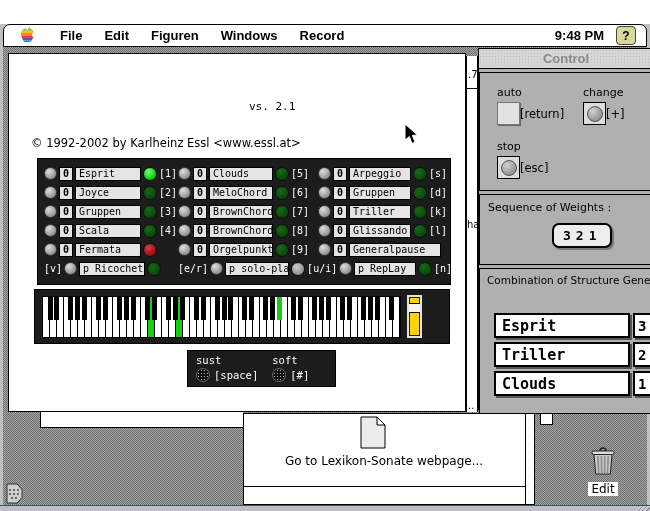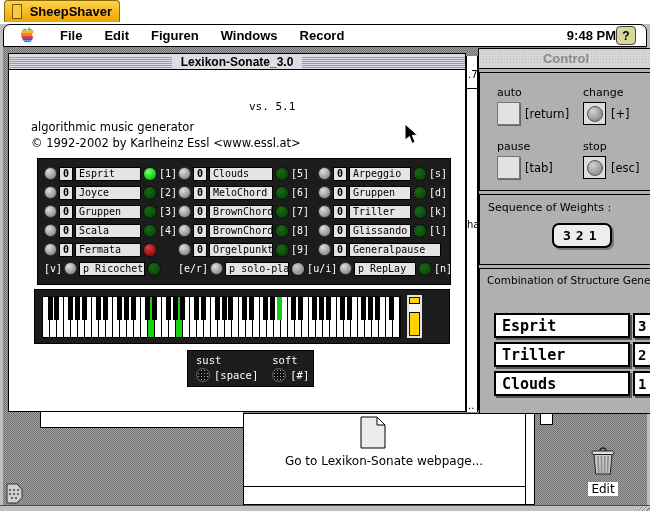--- a/index.html
+++ b/index.html
@@ -15,21 +15,21 @@
   .tab-title{font:bold 13px "Liberation Sans",sans-serif;color:#000;}
 
   
   .menubar{position:absolute;left:3px;top:24px;width:644px;height:23px;box-sizing:border-box;
     background:#fff;border:1px solid #000;border-radius:7px 7px 0 0;
     display:flex;align-items:center;padding:0 8px;text-align:right;}
   .apple{width:15px;height:17px;margin:0 14px 0 8px;flex:0 0 auto;}
   #menu-items{display:flex;align-items:center;}
   .menu-item{font:bold 13px "Liberation Sans",sans-serif;padding:0 11px;white-space:nowrap;}
   .mb-spacer{flex:1;}
-  .clock{font:bold 13px "Liberation Sans",sans-serif;padding-right:0;}
+  .clock{font:bold 13px "Liberation Sans",sans-serif;padding-right:12px;}
   .help-icon{width:18px;height:17px;background:#d8d89a;border:1px solid #444;border-radius:4px;
     display:flex;align-items:center;justify-content:center;font:bold 12px "Liberation Sans",sans-serif;margin-right:2px;}
 
   
   .desktop{position:absolute;left:3px;top:47px;width:644px;height:458px;
     background:repeating-conic-gradient(#a4a4a4 0% 25%, #6f6f6f 0% 50%) 0 0/2px 2px;}
 
   
   .win{position:absolute;background:#fff;border:1px solid #000;box-sizing:border-box;}
   .titlebar{height:16px;box-sizing:border-box;border-bottom:1px solid #000;position:relative;
@@ -79,40 +79,40 @@
   .wkey{flex:1;border-right:1px solid #000;background:#fff;}
   .wkey:last-child{border-right:none;}
   .wkey.green{background:#15cf15;}
   .bkey{position:absolute;top:0;width:5px;height:23px;background:#000;z-index:2;}
   .bkey.green{background:#15cf15;}
   .vslider{position:absolute;left:372px;top:5px;width:15px;height:43px;background:#1c1c1c;border:2px solid #e2e2e2;box-sizing:border-box;}
   .vslider .fill{position:absolute;left:1px;right:1px;top:1px;bottom:1px;background:#ffd400;}
   .vslider .thumb{position:absolute;left:0;right:0;top:6px;height:8px;background:#f4f4f4;border-top:1px solid #000;border-bottom:1px solid #000;}
 
   
-  .pedal-panel{position:absolute;left:178px;top:296px;width:127px;height:37px;background:#1c1c1c;border:1px solid #000;
+  .pedal-panel{position:absolute;left:178px;top:296px;width:149px;height:37px;background:#1c1c1c;border:1px solid #000;
     display:flex;gap:14px;padding:3px 0 0 8px;box-sizing:border-box;}
   .pgroup{display:flex;flex-direction:column;}
   .plabel{font:10.5px "DejaVu Sans Mono",monospace;color:#fff;margin-bottom:2px;}
   .prow{display:flex;align-items:center;gap:4px;}
   .pbtn{width:14px;height:14px;border-radius:50%;border:1px solid #666;box-sizing:border-box;
     background:#111 radial-gradient(#b5b5b5 34%,transparent 36%) 0 0/3px 3px;}
   .pkey{font:10.5px "DejaVu Sans Mono",monospace;color:#fff;}
 
   
   .control-window{left:475px;top:1px;width:176px;height:362px;background:#b0b0b0;}
   .ctl-titlebar{height:20px;box-sizing:border-box;border-bottom:1px solid #000;
     background:#d6d6d6 radial-gradient(#bdbdbd 22%,transparent 23%) 0 0/3px 3px;
     display:flex;align-items:center;justify-content:center;}
   .ctl-titlebar .tt{font:bold 13px "Liberation Sans",sans-serif;color:#8a8a8a;}
   .ctl-section{border:1px solid #000;background:#b0b0b0;margin-bottom:3px;box-sizing:border-box;position:relative;}
   .sec-transport{height:119px;padding:13px 0 0 17px;}
   .btn-grid{display:grid;grid-template-columns:86px auto;row-gap:15px;}
   .cell-label{font:11px "DejaVu Sans",sans-serif;margin-bottom:3px;}
-  .cell-row{display:flex;align-items:center;gap:5px;}
+  .cell-row{display:flex;align-items:center;}
   .cbtn-sq{width:23px;height:23px;background:#e2e2e2;border:1px solid #777;box-shadow:1px 1px 0 #666;box-sizing:border-box;}
   .cbtn-rd{width:23px;height:23px;background:#dcdcdc;border:1px solid #000;box-sizing:border-box;
     display:flex;align-items:center;justify-content:center;}
   .cbtn-rd .circ{width:16px;height:16px;border-radius:50%;border:1px solid #555;box-sizing:border-box;
     background:radial-gradient(circle at 35% 30%,#d2d2d2,#9a9a9a 62%,#828282);}
   .ckey{font:11.5px "DejaVu Sans",sans-serif;}
   .sec-weights{height:71px;padding:6px 0 0 8px;}
   .w-label{font:11px "DejaVu Sans",sans-serif;}
   .w-box{position:absolute;left:72px;top:28px;background:#ededed;border:2px solid #000;border-radius:7px;
     box-shadow:2px 2px 0 #777;padding:3px 9px;font:bold 13px "DejaVu Sans Mono",monospace;letter-spacing:3px;}
@@ -149,24 +149,20 @@
     background:repeating-linear-gradient(135deg,#888 0 1px,#cfcfcf 1px 3px);}
 
   .cursor{position:absolute;left:401px;top:77px;z-index:60;pointer-events:none;}
 </style>
 </head>
 <body>
 
 <div class="screen">
   <div class="top-strip"></div>
 
-  <div class="host-tab">
-    <span class="tab-btn"></span>
-    <span class="tab-title">SheepShaver</span>
-  </div>
 
   <div class="menubar">
     <svg class="apple" viewBox="0 0 14 16">
       <defs>
           <clipPath id="ap">
             <path d="M7 3.2 C8 1.6 9.6 1.5 10.7 2 C13.2 3.1 13.6 6.2 12.6 9.2 C11.8 11.8 10.4 14.4 8.8 14.4 C8 14.4 7.8 14 7 14 C6.2 14 6 14.4 5.2 14.4 C3.6 14.4 2.2 11.8 1.4 9.2 C0.4 6.2 0.8 3.1 3.3 2 C4.4 1.5 6 1.6 7 3.2 Z"></path>
           </clipPath>
         </defs>
       <g clip-path="url(#ap)">
         <rect x="0" y="1" width="14" height="2.4" fill="#5fb946"></rect>
@@ -233,25 +229,21 @@
           <circle cx="14" cy="8" r="1"></circle>
         <circle cx="6" cy="12" r="1"></circle>
           <circle cx="10" cy="12" r="1"></circle>
           <circle cx="14" cy="12" r="1"></circle>
         <circle cx="8" cy="16" r="1"></circle>
           <circle cx="12" cy="16" r="1"></circle>
       </g>
     </svg>
 
     <div class="win main-window">
-      <div class="titlebar">
-        <span class="tt">Lexikon-Sonate_3.0</span>
-      </div>
-      <div class="app-version">vs. 5.1</div>
-      <div class="app-subtitle">algorithmic music generator</div>
+      <div class="app-version">vs. 2.1</div>
       <div class="app-copy">© 1992-2002 by Karlheinz Essl &lt;www.essl.at&gt;</div>
 
       <div class="grid-panel" id="grid-panel">
           <div class="gcol c0" style="left: 6px;">
             <div class="grow">
               <span class="gbtn"></span>
               <span class="gnum">0</span>
               <span class="glabel">Esprit</span>
               <span class="led led-on"></span>
               <span class="gkey">[1]</span>
@@ -509,27 +501,20 @@
               <div class="cell">
                 <div class="cell-label">change</div>
                 <div class="cell-row">
                   <span class="cbtn-rd">
                     <span class="circ"></span>
                   </span>
                   <span class="ckey">[+]</span>
                 </div>
               </div>
               <div class="cell">
-                <div class="cell-label">pause</div>
-                <div class="cell-row">
-                  <span class="cbtn-sq"></span>
-                  <span class="ckey">[tab]</span>
-                </div>
-              </div>
-              <div class="cell">
                 <div class="cell-label">stop</div>
                 <div class="cell-row">
                   <span class="cbtn-rd">
                     <span class="circ"></span>
                   </span>
                   <span class="ckey">[esc]</span>
                 </div>
               </div>
             </div>
         </div>

